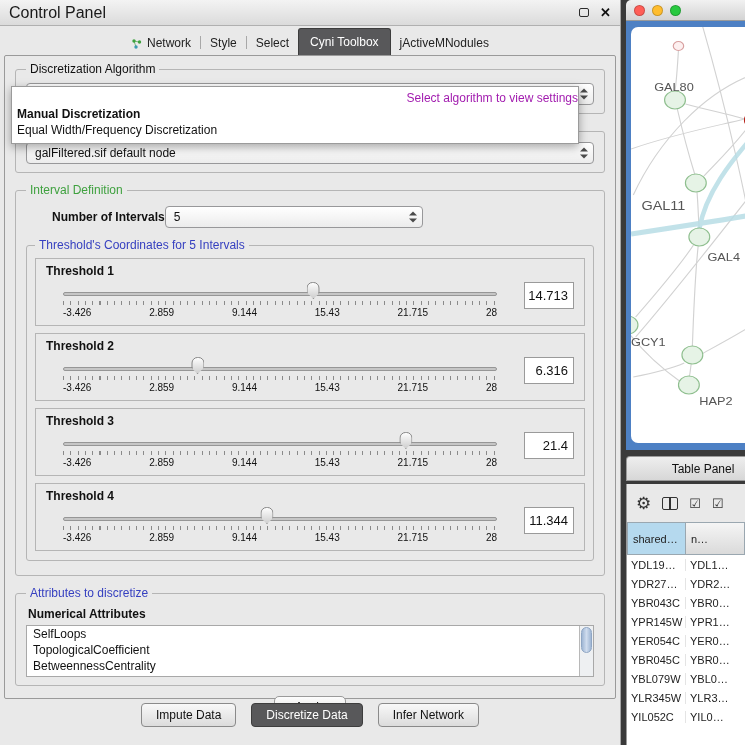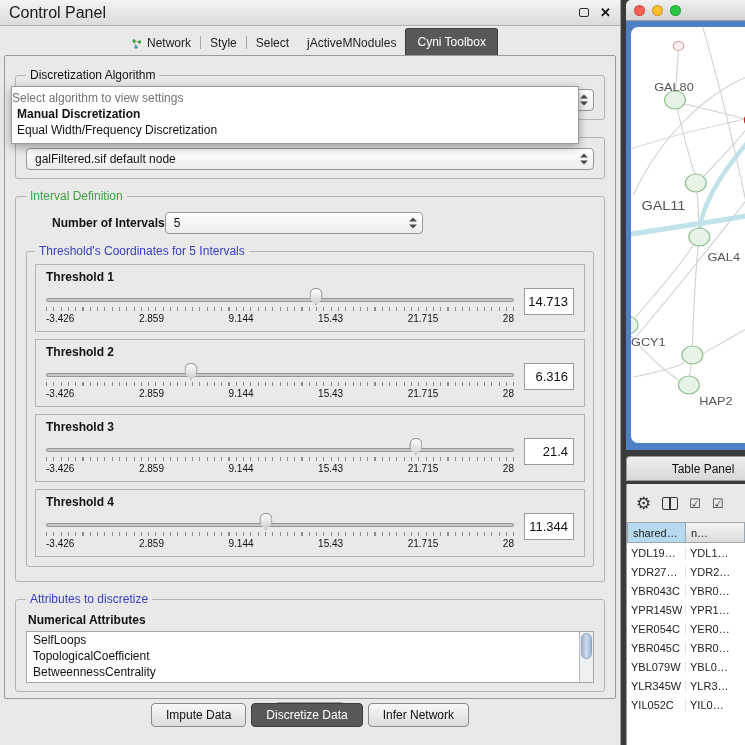--- a/index.html
+++ b/index.html
@@ -32,21 +32,21 @@
   .tab { font-size:12px; color:#222; padding:5px 9px; display:flex; align-items:center; gap:5px; }
   .tab.selected {
     background:#58585a; color:#fff; border:1px solid #3d3d3d; border-bottom:none;
     border-radius:3px 3px 0 0; padding:6px 11px;
   }
   .tab-sep { width:1px; height:13px; background:#a8a8a8; margin-bottom:6px; }
 
   .cp-content {
     position:absolute; left:4px; top:55px; width:612px; height:644px;
     border:1px solid #9a9a9a; border-radius:2px; background:#e9e9e9;
-    padding:12px 10px;
+    padding:6px 10px;
   }
 
   fieldset { border:1px solid #b5b5b5; border-radius:3px; margin:0 0 10px 0; padding:4px 10px 8px; }
   legend { font-size:12px; padding:0 4px; }
   .legend-black { color:#111; }
   .legend-green { color:#3fa13f; }
   .legend-blue  { color:#3640c0; }
 
   .combo {
     position:relative; height:22px;
@@ -67,35 +67,35 @@
 
   .fs-algorithm .combo { margin-top:3px; }
 
   
   .dropdown-overlay {
     position:absolute; left:6px; top:30px; width:568px; z-index:10;
     background:#fff; border:1px solid #9b9b9b;
     box-shadow:0 3px 9px rgba(0,0,0,.35);
     padding:3px 0 5px 0;
   }
-  .dd-header { text-align:left; color:#737373; font-size:12px; height:16px; line-height:16px; }
+  .dd-header { text-align:right; color:#a21caf; font-size:12px; height:16px; line-height:16px; }
   .dd-option { font-size:12px; color:#111; padding:0 5px; height:16px; line-height:16px; }
   .dd-option.bold { font-weight:bold; }
 
   
   .num-row { display:flex; align-items:center; margin:5px 0 10px 26px; }
   .num-label { font-weight:bold; font-size:12px; }
   .num-combo { width:258px; }
 
   .fs-thresholds { margin-bottom:6px; padding:6px 8px 2px; }
 
   .threshold-box { border:1px solid #b5b5b5; margin-bottom:7px; padding:5px 10px 3px; }
   .t-label { font-weight:bold; font-size:12px; margin-bottom:2px; }
   .t-row { display:flex; align-items:flex-start; }
-  .slider-wrap { flex:1; position:relative; height:42px; margin:0 0;text-decoration:underline; }
+  .slider-wrap { flex:1; position:relative; height:42px; margin:0 17px;text-decoration:underline; }
   .groove {
     position:absolute; left:0; right:0; top:12px; height:4px;
     background:#c6c6c6; border:1px solid #969696; border-radius:2px;
   }
   .slider-thumb {
     position:absolute; top:2px; width:13px; height:17px;
     background:linear-gradient(#fdfdfd,#cfcfcf);
     border:1px solid #868686; border-radius:6px 6px 3px 3px;
     clip-path:polygon(0 0,100% 0,100% 62%,50% 100%,0 62%);
     transform:translateX(-50%);
@@ -125,21 +125,21 @@
     background:linear-gradient(to right,#9fb6d4,#cfdcee,#9fb6d4); border:1px solid #8fa6c4;
   }
 
   .apply-row { text-align:center; margin-top:5px; }
   .apply-btn {
     font-size:12px; padding:3px 20px; color:#111;
     border:1px solid #9a9a9a; border-radius:5px;
     background:linear-gradient(#fdfdfd,#dadada);
   }
 
-  .cp-bottom-tabs { position:absolute; left:0; right:0; top:703px; display:flex; justify-content:center; gap:5px; }
+  .cp-bottom-tabs { position:absolute; left:0; right:0; top:703px; display:flex; justify-content:center; gap:15px; }
   .btab {
     font-size:12px; padding:4px 14px; color:#111;
     border:1px solid #8a8a8a; border-radius:4px;
     background:linear-gradient(#f8f8f8,#dcdcdc);
   }
   .btab.selected { background:#58585a; color:#fff; border-color:#3d3d3d; }
 
   
   .network-window { position:absolute; left:626px; top:0; width:137px; height:450px; }
   .net-titlebar {
@@ -164,21 +164,21 @@
   }
   .table-panel {
     position:absolute; left:626px; top:484px; width:119px; height:261px;
     background:#e9e9e9; border-left:1px solid #9a9a9a; overflow:hidden;
   }
   .tp-toolbar { height:38px; display:flex; align-items:center; gap:11px; padding:0 9px; }
   .gear-icon { font-size:17px; color:#333; line-height:1; }
   .columns-icon { width:16px; height:13px; border:1.5px solid #333; border-radius:2px; position:relative; }
   .columns-icon::after { content:""; position:absolute; left:6px; top:0; bottom:0; width:1.5px; background:#333; }
   .check-icon { font-size:13px; color:#333; line-height:1; }
-  .tp-header { display:flex; height:21px; }
+  .tp-header { display:flex; height:33px; }
   .tp-hcell { border:1px solid #9aa7b0; font-size:11px; display:flex; align-items:center; padding-left:5px; color:#222; }
   .tp-hcell.h1 { width:59px; background:#b5d9ee; }
   .tp-hcell.h2 { flex:1; background:linear-gradient(#f5f5f5,#dadada); border-left:none; }
   .tp-body { background:#fff; height:202px; }
   .tp-row { display:flex; height:19px; align-items:center; }
   .tp-cell { font-size:11px; color:#222; padding-left:4px; overflow:hidden; white-space:nowrap; }
   .tp-cell.c1 { width:59px; border-right:1px solid #e4e4e4; }
   .tp-cell.c2 { flex:1; }
 </style>
 </head>
@@ -204,25 +204,25 @@
       <span>Network</span>
     </div>
     <div class="tab-sep"></div>
     <div class="tab">
       <span>Style</span>
     </div>
     <div class="tab-sep"></div>
     <div class="tab">
       <span>Select</span>
     </div>
+    <div class="tab selected">
+      <span>Cyni Toolbox</span>
+    </div>
     <div class="tab">
       <span>jActiveMNodules</span>
-    </div>
-    <div class="tab selected">
-      <span>Cyni Toolbox</span>
     </div>
   </div>
 
   <div class="cp-content">
 
     <fieldset class="fs-algorithm">
       <legend class="legend-black">Discretization Algorithm</legend>
       <div class="combo">
         <span></span>
         <span class="stepper"></span>

